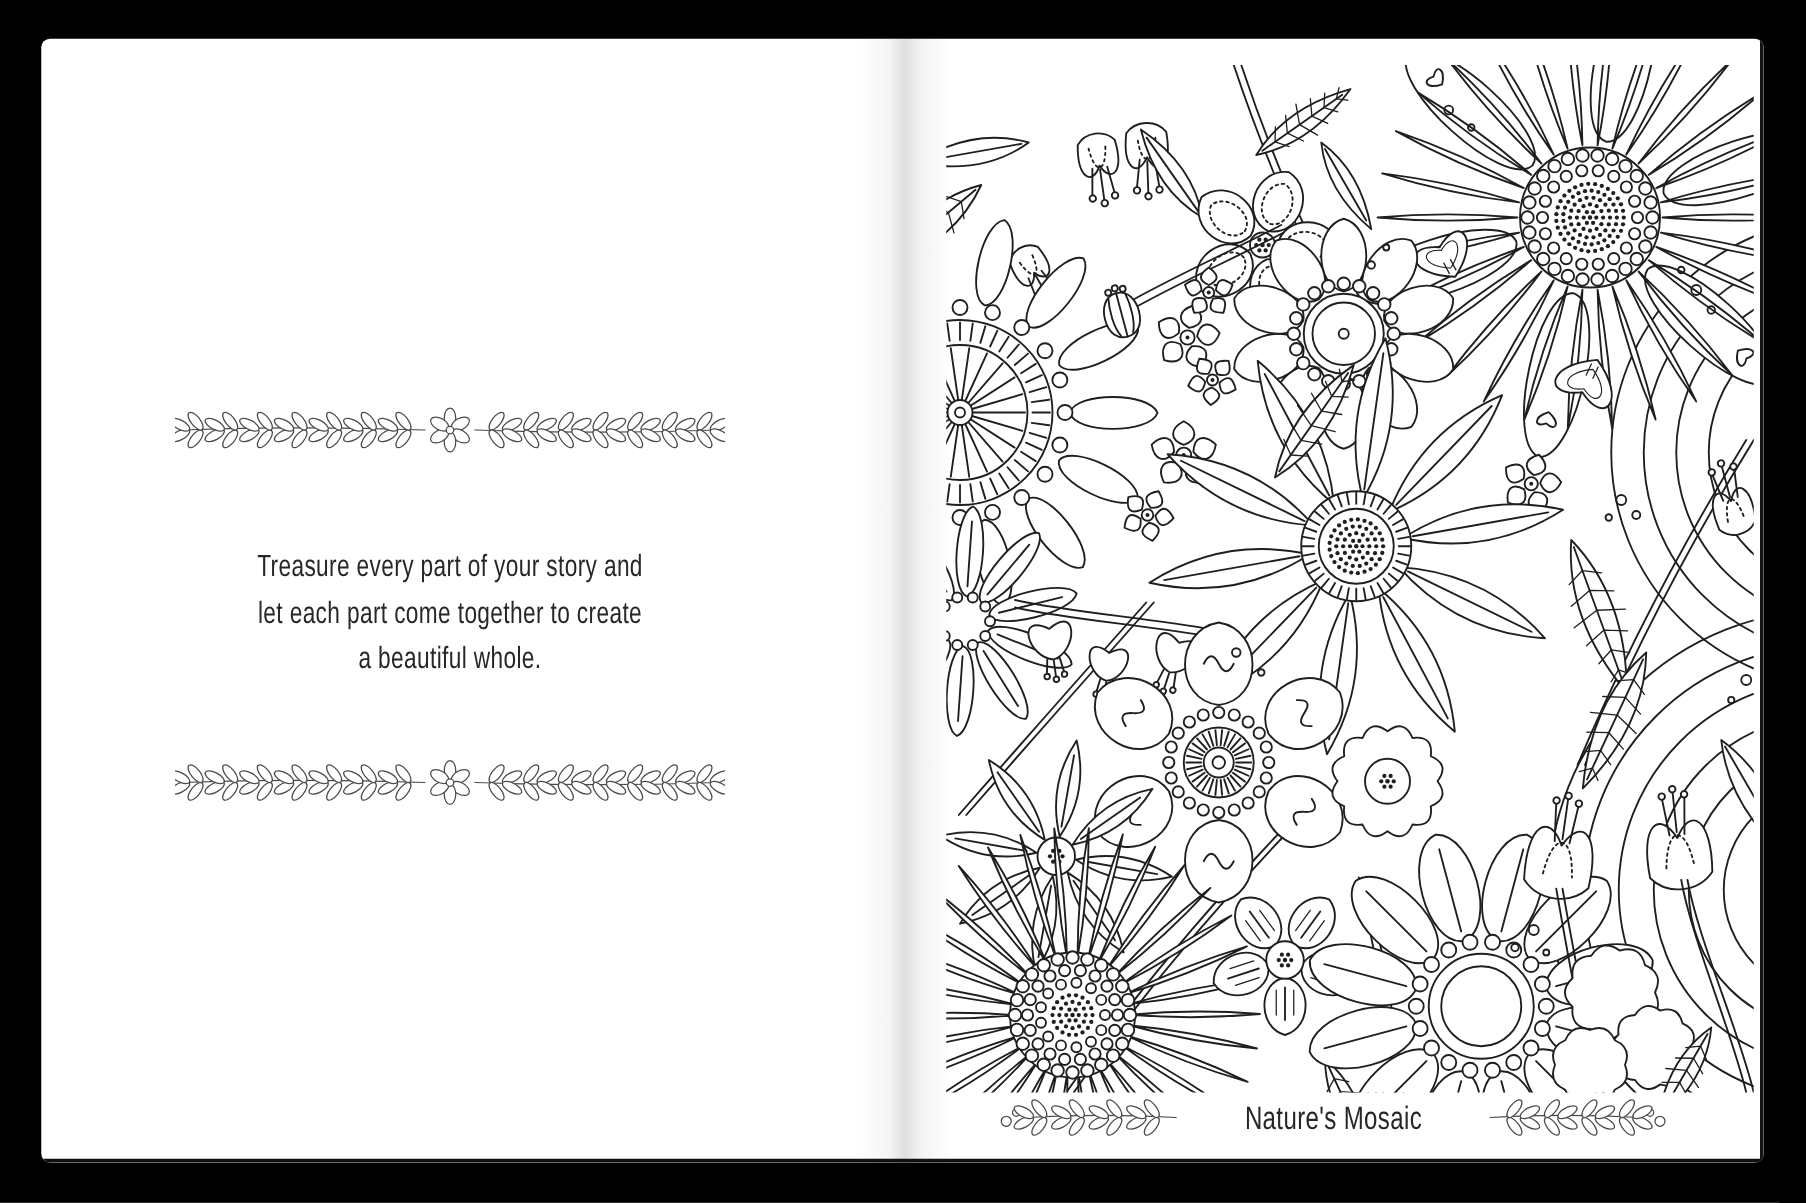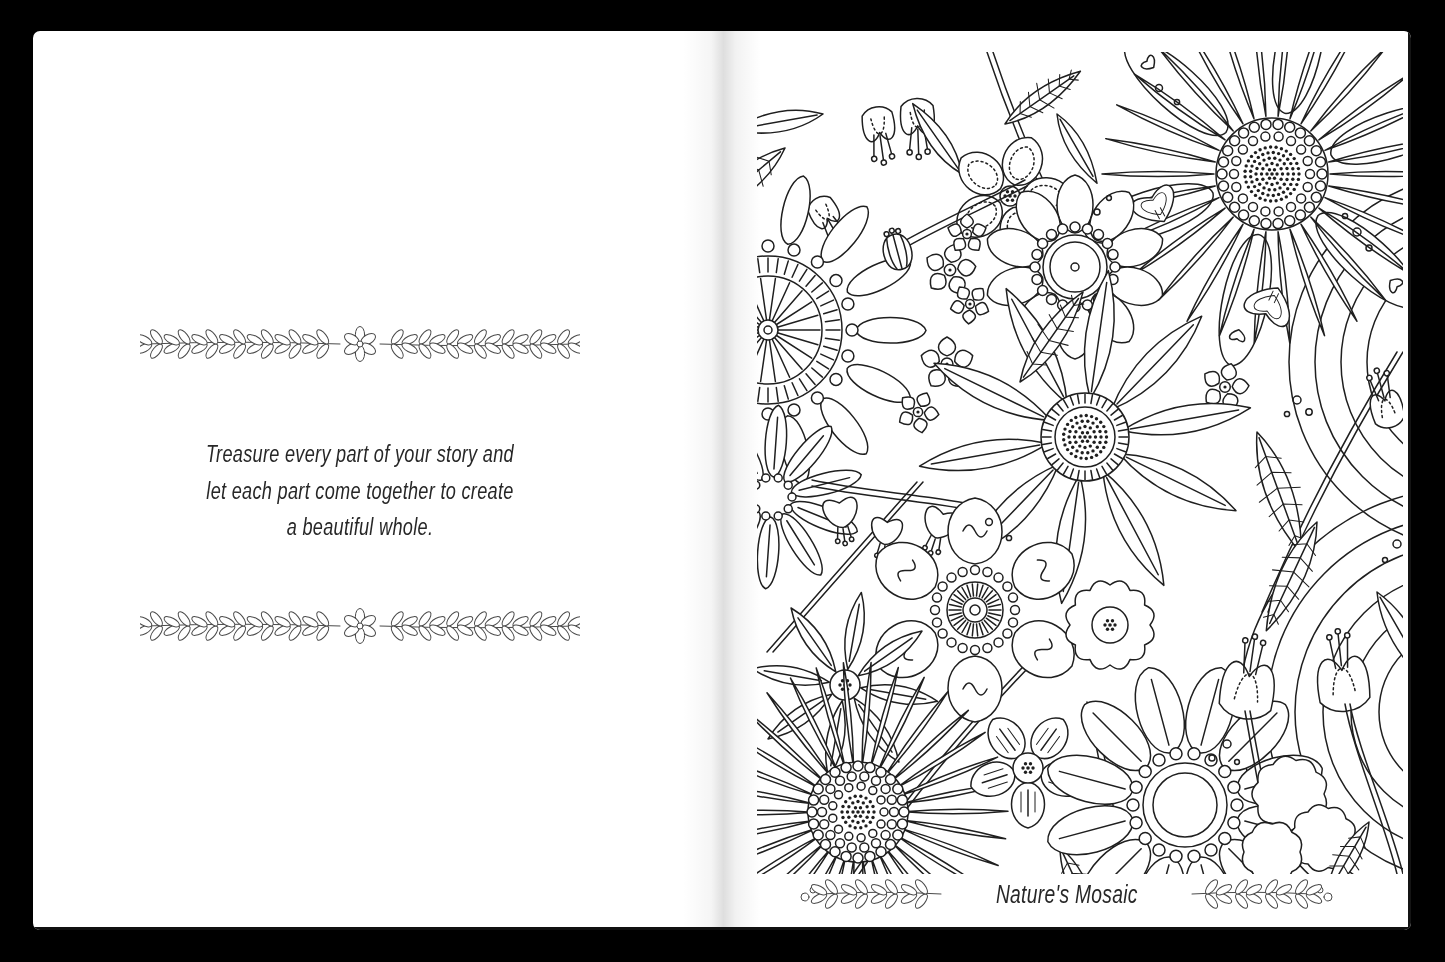--- a/index.html
+++ b/index.html
@@ -1,17 +1,17 @@
 <!DOCTYPE html>
 <html><head>
 <meta charset="utf-8">
 <style>
   html,body{margin:0;padding:0;background:#000;}
   .stage{position:relative;width:1445px;height:962px;background:#000;overflow:hidden;
-         font-family:"Liberation Sans",sans-serif;font-style:italic;}
+         font-family:"Liberation Sans",sans-serif;}
   .book{position:absolute;left:33px;top:31px;width:1378px;height:899px;background:#fff;
         border-radius:7px;display:flex;overflow:hidden;}
   .book::after{content:'';position:absolute;right:0;top:0;bottom:0;width:3px;
         background:#141414;pointer-events:none;}
   .book::before{content:'';position:absolute;left:0;right:0;bottom:0;height:3px;
         background:#101010;pointer-events:none;z-index:5;}
   .page{position:relative;width:50%;height:100%;}
   .gutter{position:absolute;left:50%;top:0;width:78px;height:100%;transform:translateX(-50%);
         background:linear-gradient(90deg,rgba(0,0,0,0) 0%,rgba(0,0,0,0.04) 36%,
         rgba(0,0,0,0.13) 52%,rgba(0,0,0,0.05) 68%,rgba(0,0,0,0) 100%);

